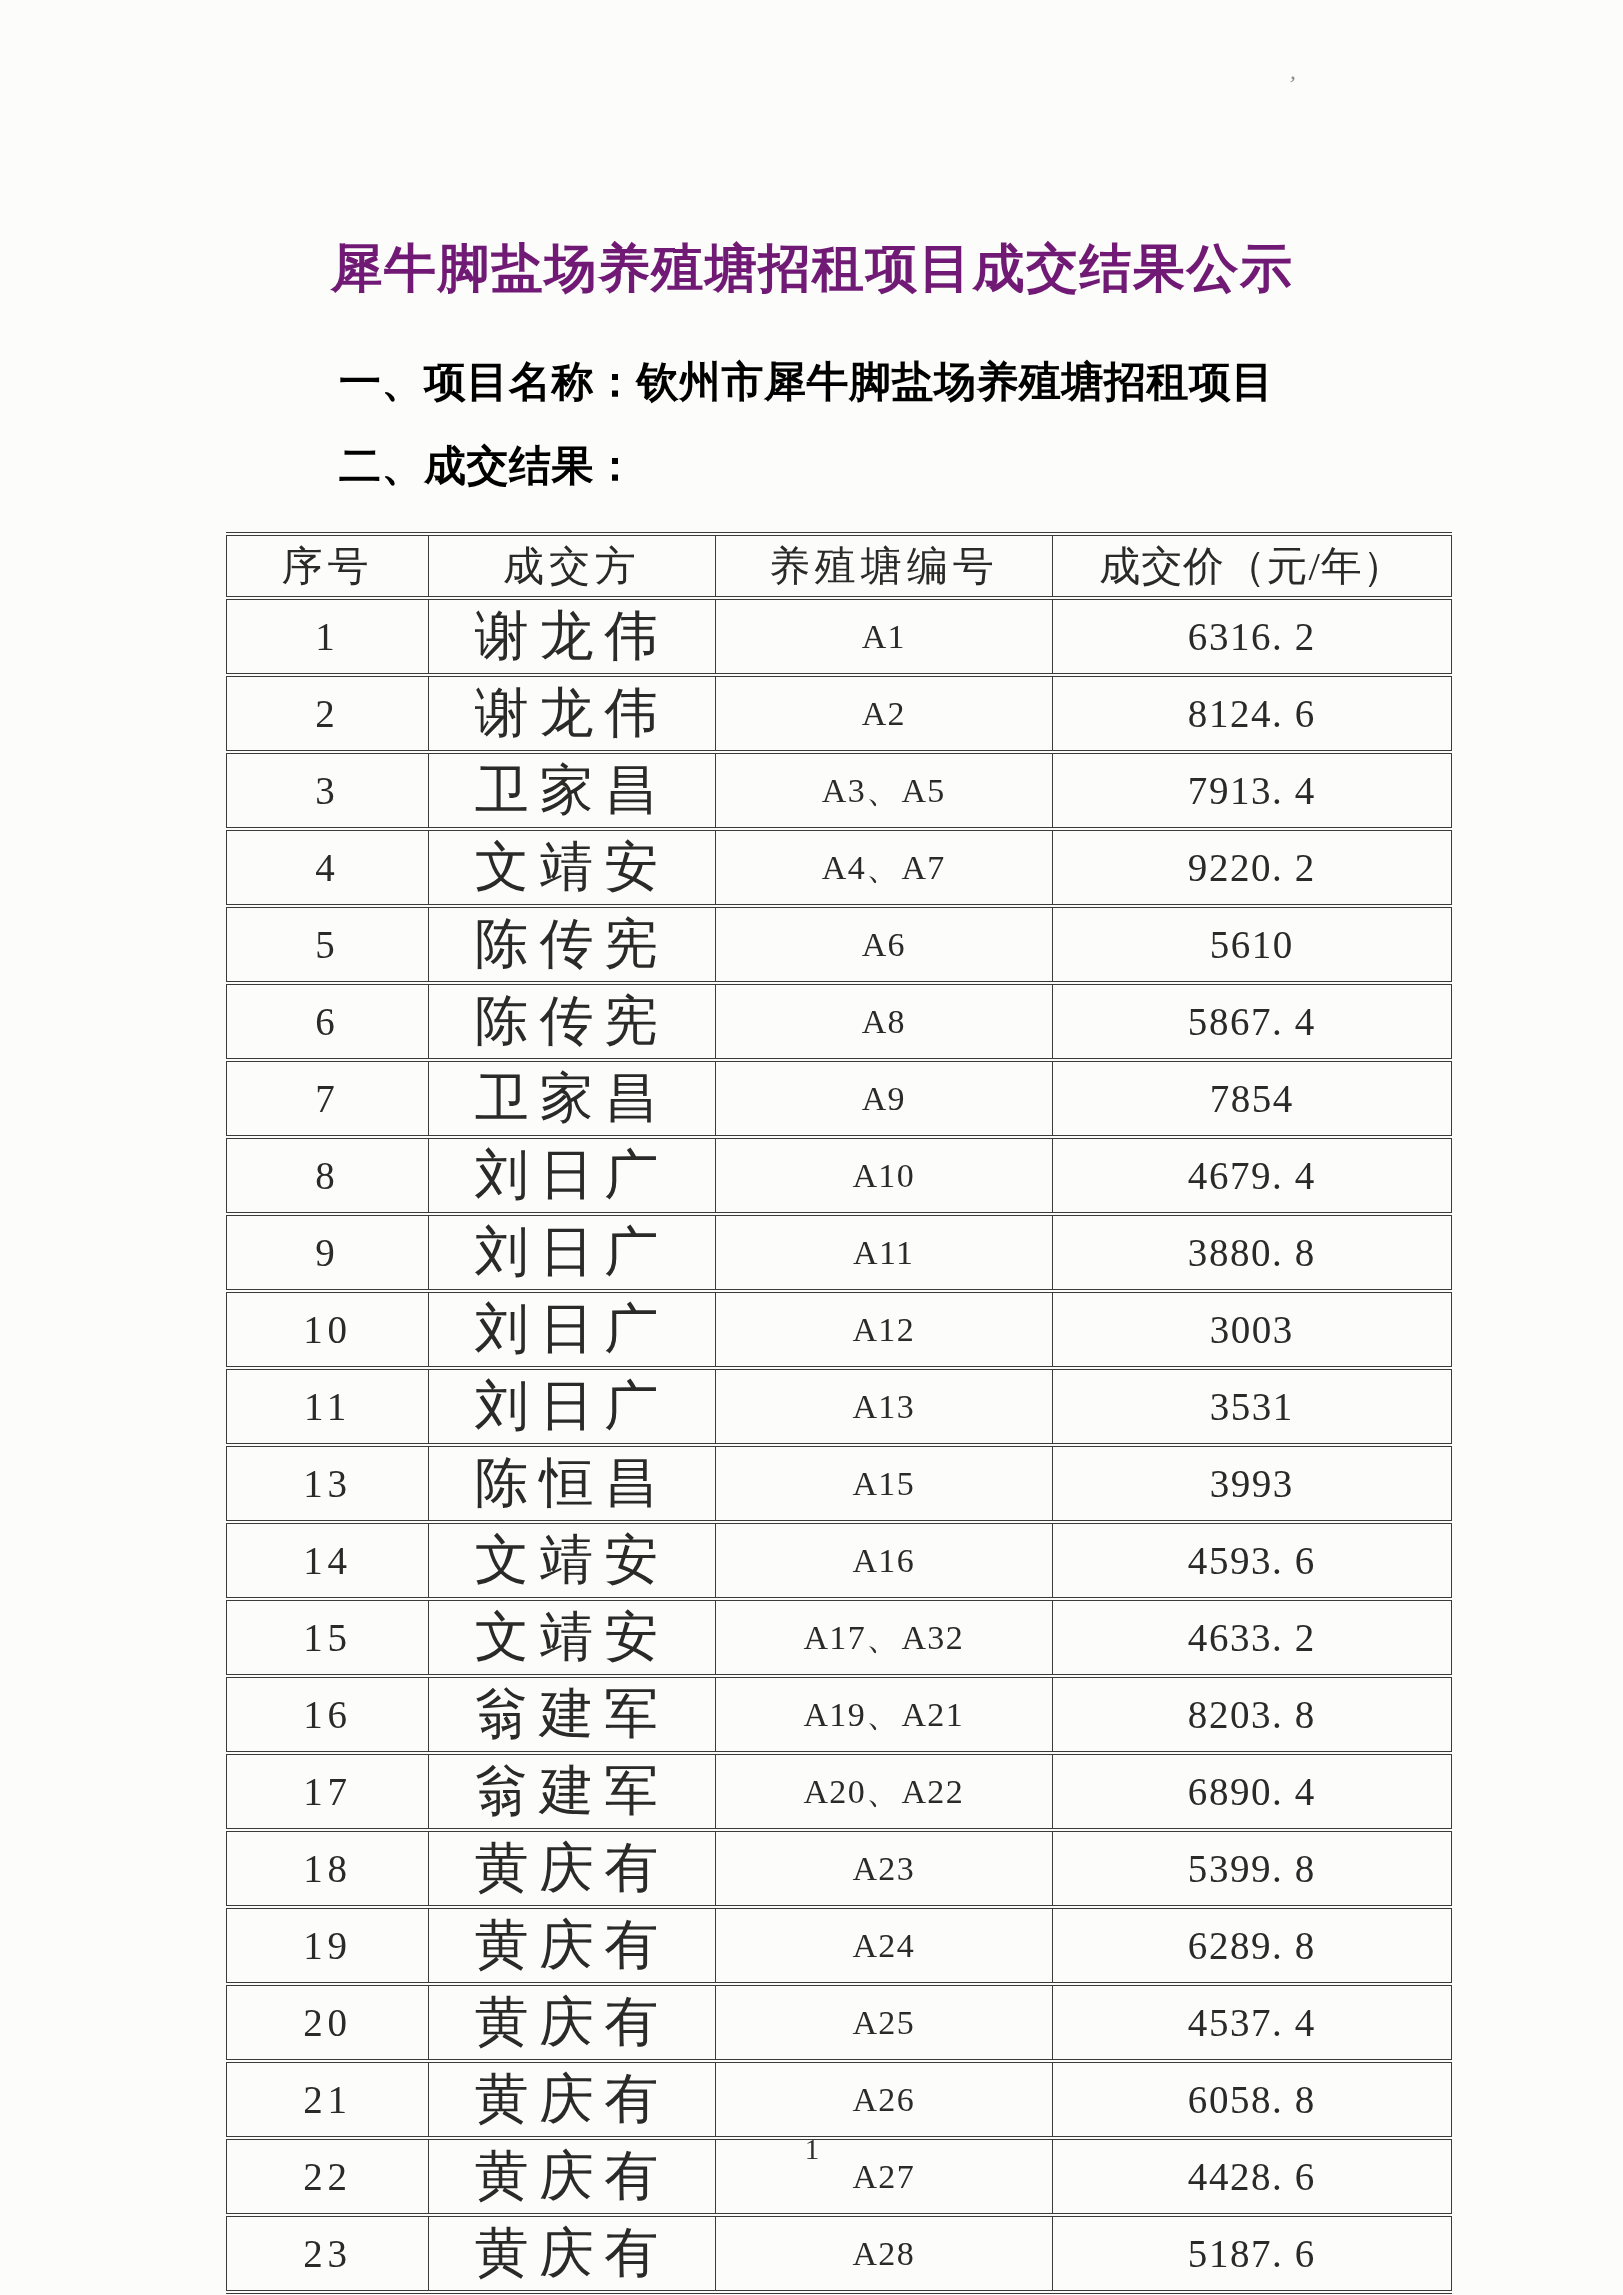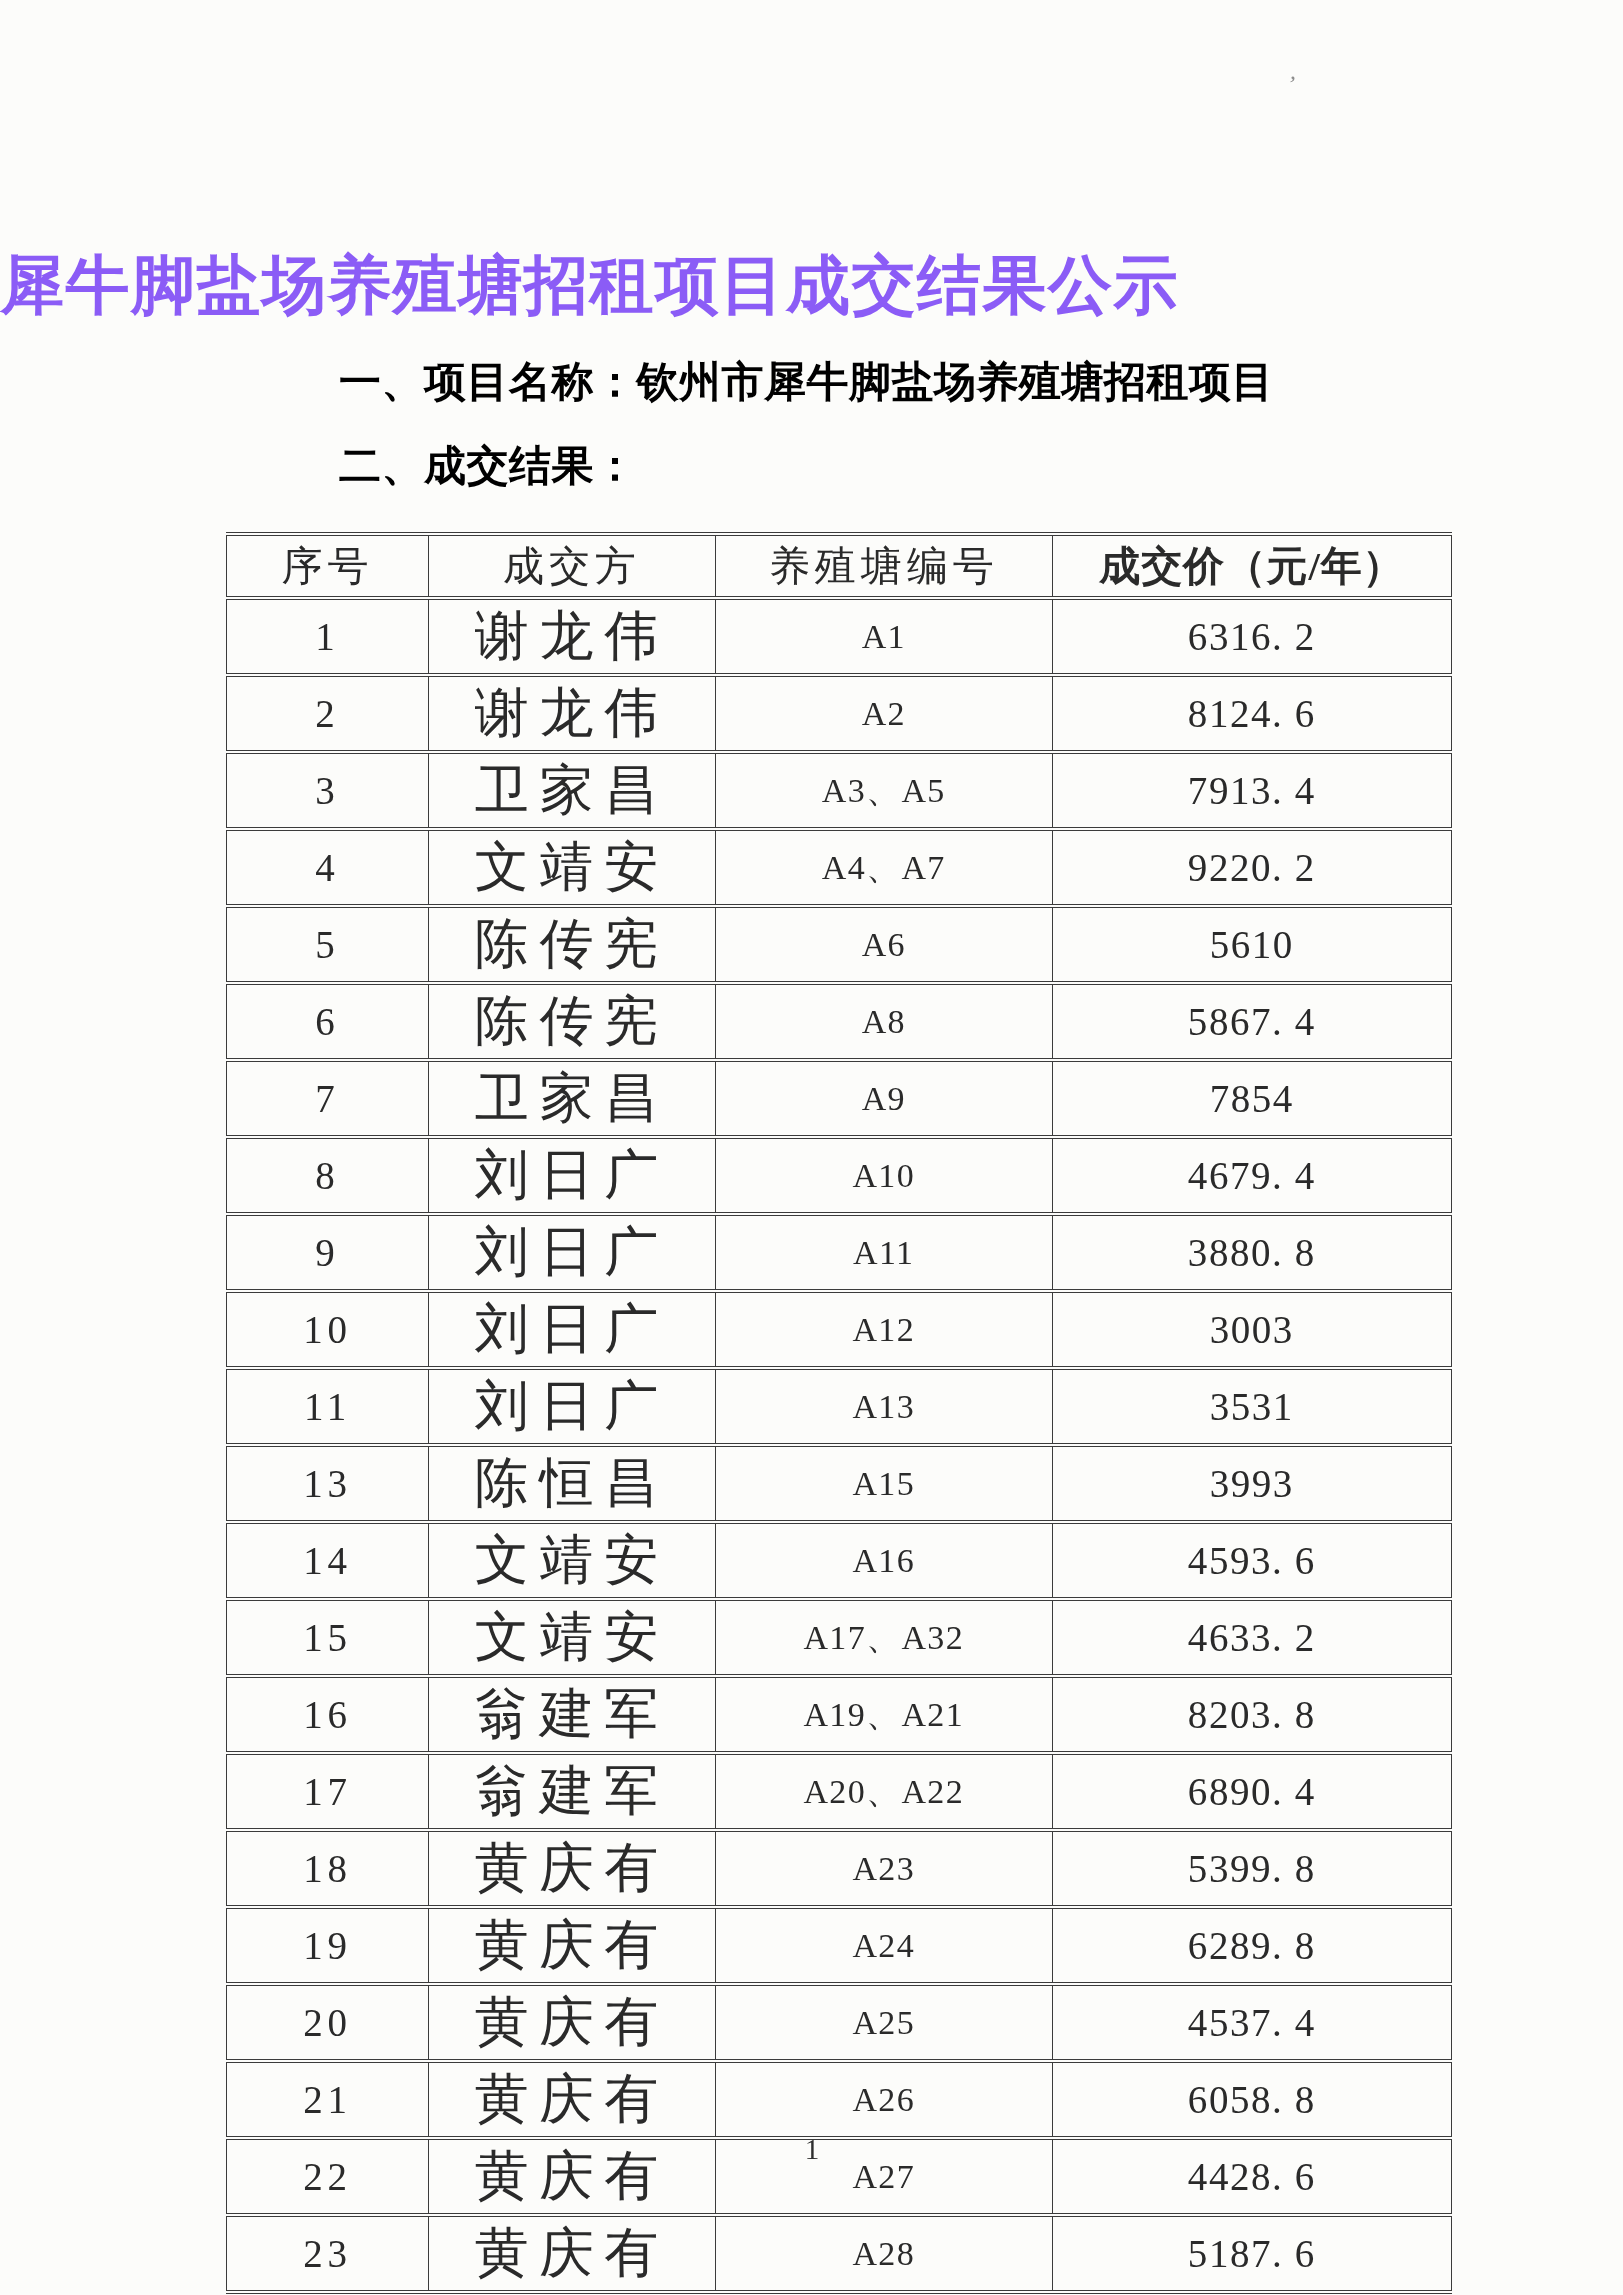--- a/index.html
+++ b/index.html
@@ -9,25 +9,25 @@
     background: #fcfcfa;
     font-family: "Liberation Serif", "DejaVu Serif", serif;
     color: #242424;
     overflow: hidden;
   }
   .page { position: absolute; inset: 0; }
 
   .doc-title {
     position: absolute;
     top: 199px; left: 0; width: 100%;
-    text-align: left;
-    font-size: 64px;
+    text-align: center;
+    font-size: 52px;
     font-weight: bold;
     letter-spacing: 1.5px;
-    color: #8b5cf6;
+    color: #701a75;
     white-space: nowrap;
   }
 
   .intro-line {
     position: absolute;
     left: 339px;
     font-size: 42px;
     font-weight: bold;
     color: #000000;
     white-space: nowrap;
@@ -54,21 +54,21 @@
     height: 60px;
     padding: 0;
     text-align: center;
     vertical-align: middle;
     font-weight: normal;
     color: #2a2a2a;
     white-space: nowrap;
     overflow: hidden;
   }
   table.results th { font-size: 41px; letter-spacing: 0.12em; }
-  table.results th.hcol3 { letter-spacing: 0.02em; font-weight: bold; }
+  table.results th.hcol3 { letter-spacing: 0.02em; }
   td.col0 { font-size: 39px; letter-spacing: 0.12em; }
   td.col1 { font-size: 54px; letter-spacing: 0.2em; }
   td.col2 { font-size: 34px; letter-spacing: 0.04em; }
   td.col3 { font-size: 39px; letter-spacing: 0.04em; }
 
   .page-number {
     position: absolute;
     top: 2133px; left: 0; width: 100%;
     text-align: center;
     font-size: 29px;

